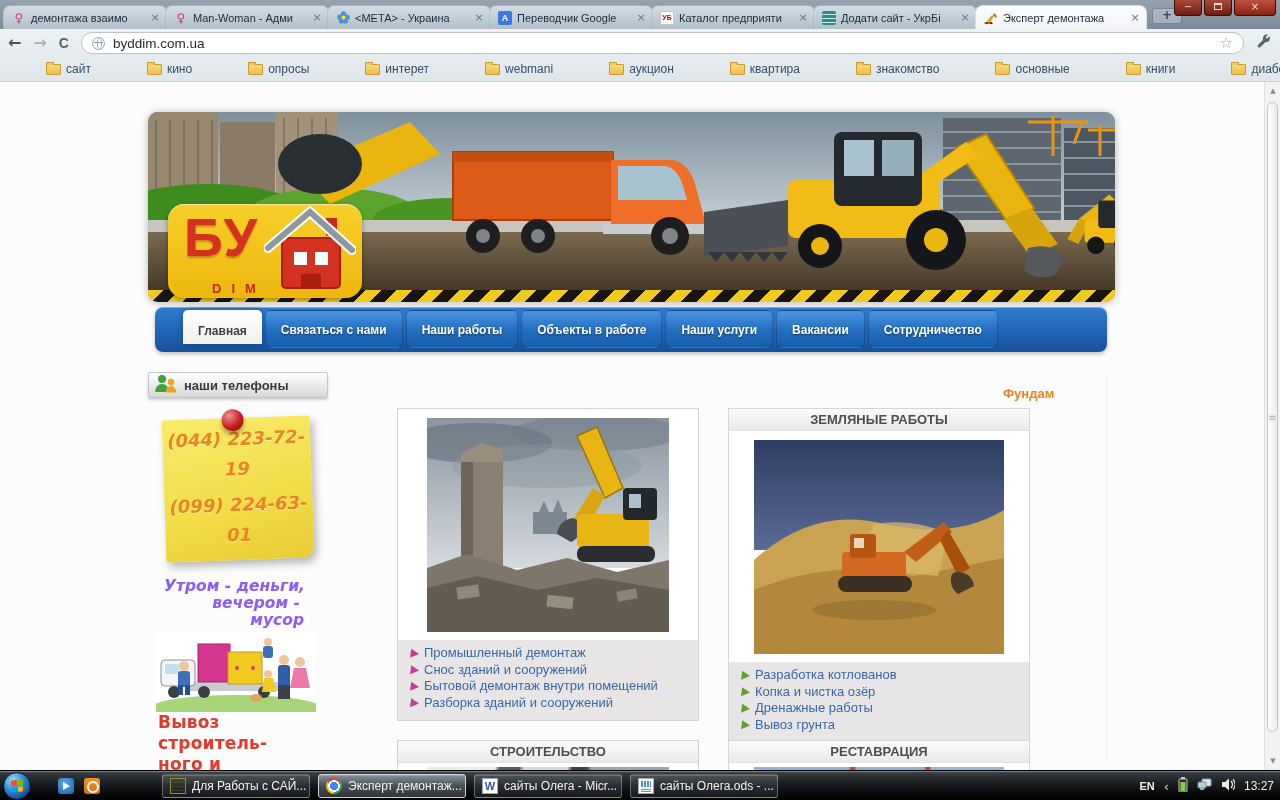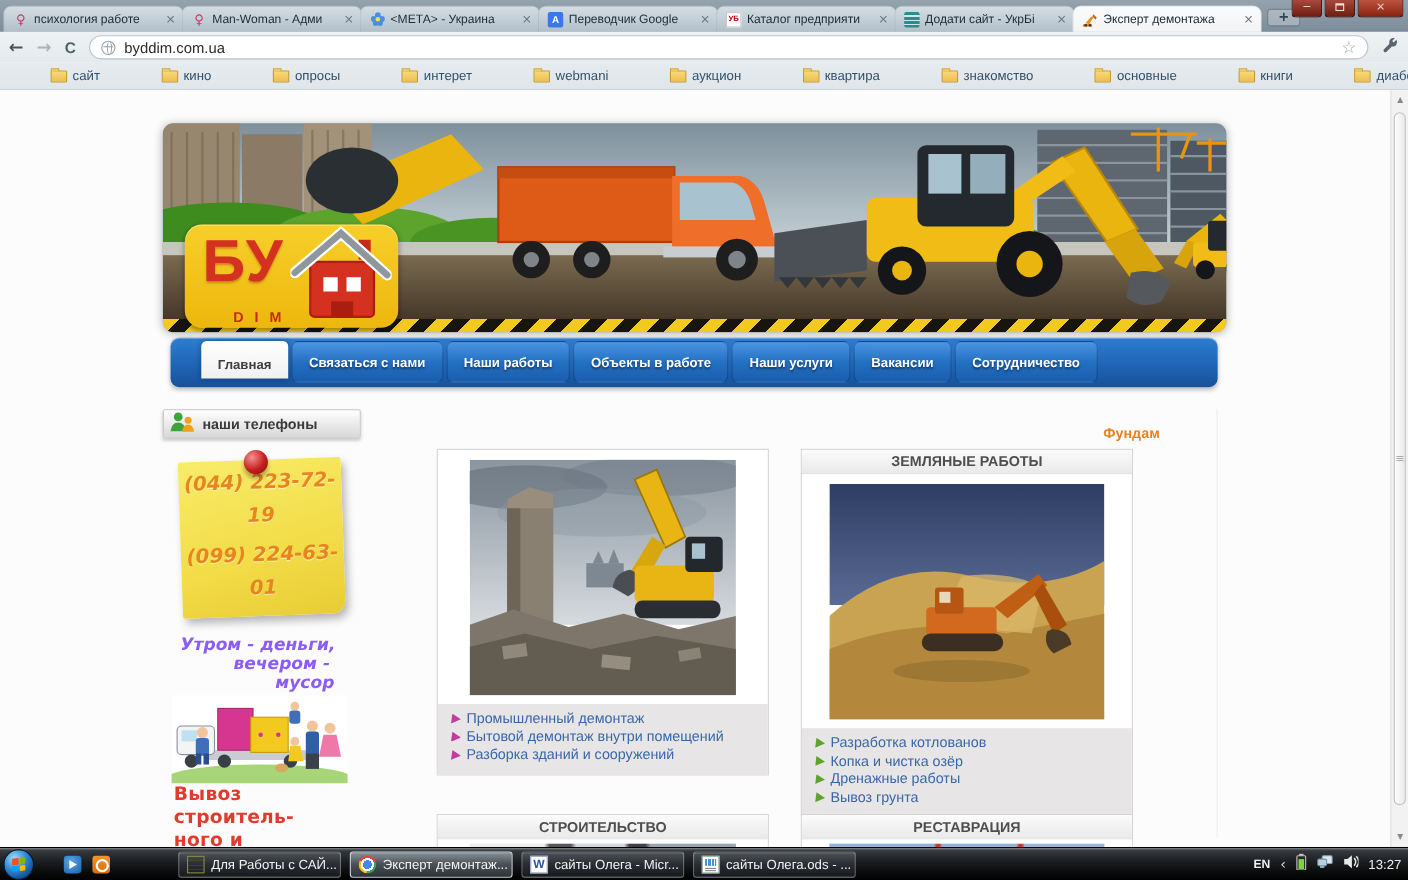--- a/index.html
+++ b/index.html
@@ -158,21 +158,21 @@
   #tray .time { font-size:12px; }
 </style>
 </head>
 <body>
 
 <div id="screen">
 
   <div id="tabstrip">
     <div class="tab" style="left:3px">
       <span class="fi fi-gender glyph">♀</span>
-      <span class="t-title">психология работе</span>
+      <span class="t-title">демонтажа взаимо</span>
       <span class="t-close glyph">×</span>
     </div>
     <div class="tab" style="left:165px">
       <span class="fi fi-gender glyph">♀</span>
       <span class="t-title">Man-Woman - Адми</span>
       <span class="t-close glyph">×</span>
     </div>
     <div class="tab" style="left:327px">
       <span class="fi">
         <svg width="13" height="13" viewBox="0 0 13 13">
@@ -496,20 +496,24 @@
         <rect x="120" y="178" width="26" height="12" fill="#948D80" transform="rotate(6 133 184)"></rect>
         <rect x="190" y="172" width="20" height="10" fill="#8A8376" transform="rotate(-10 200 177)"></rect>
       </svg>
       <div class="svc-links">
         <div class="svc-link">
             <span class="bullet pink"></span>
             <span>Промышленный демонтаж</span>
           </div>
         <div class="svc-link">
             <span class="bullet pink"></span>
+            <span>Снос зданий и сооружений</span>
+          </div>
+        <div class="svc-link">
+            <span class="bullet pink"></span>
             <span>Бытовой демонтаж внутри помещений</span>
           </div>
         <div class="svc-link">
             <span class="bullet pink"></span>
             <span>Разборка зданий и сооружений</span>
           </div>
       </div>
     </div>
 
     <div class="svc" style="left:728px; top:326px;">

